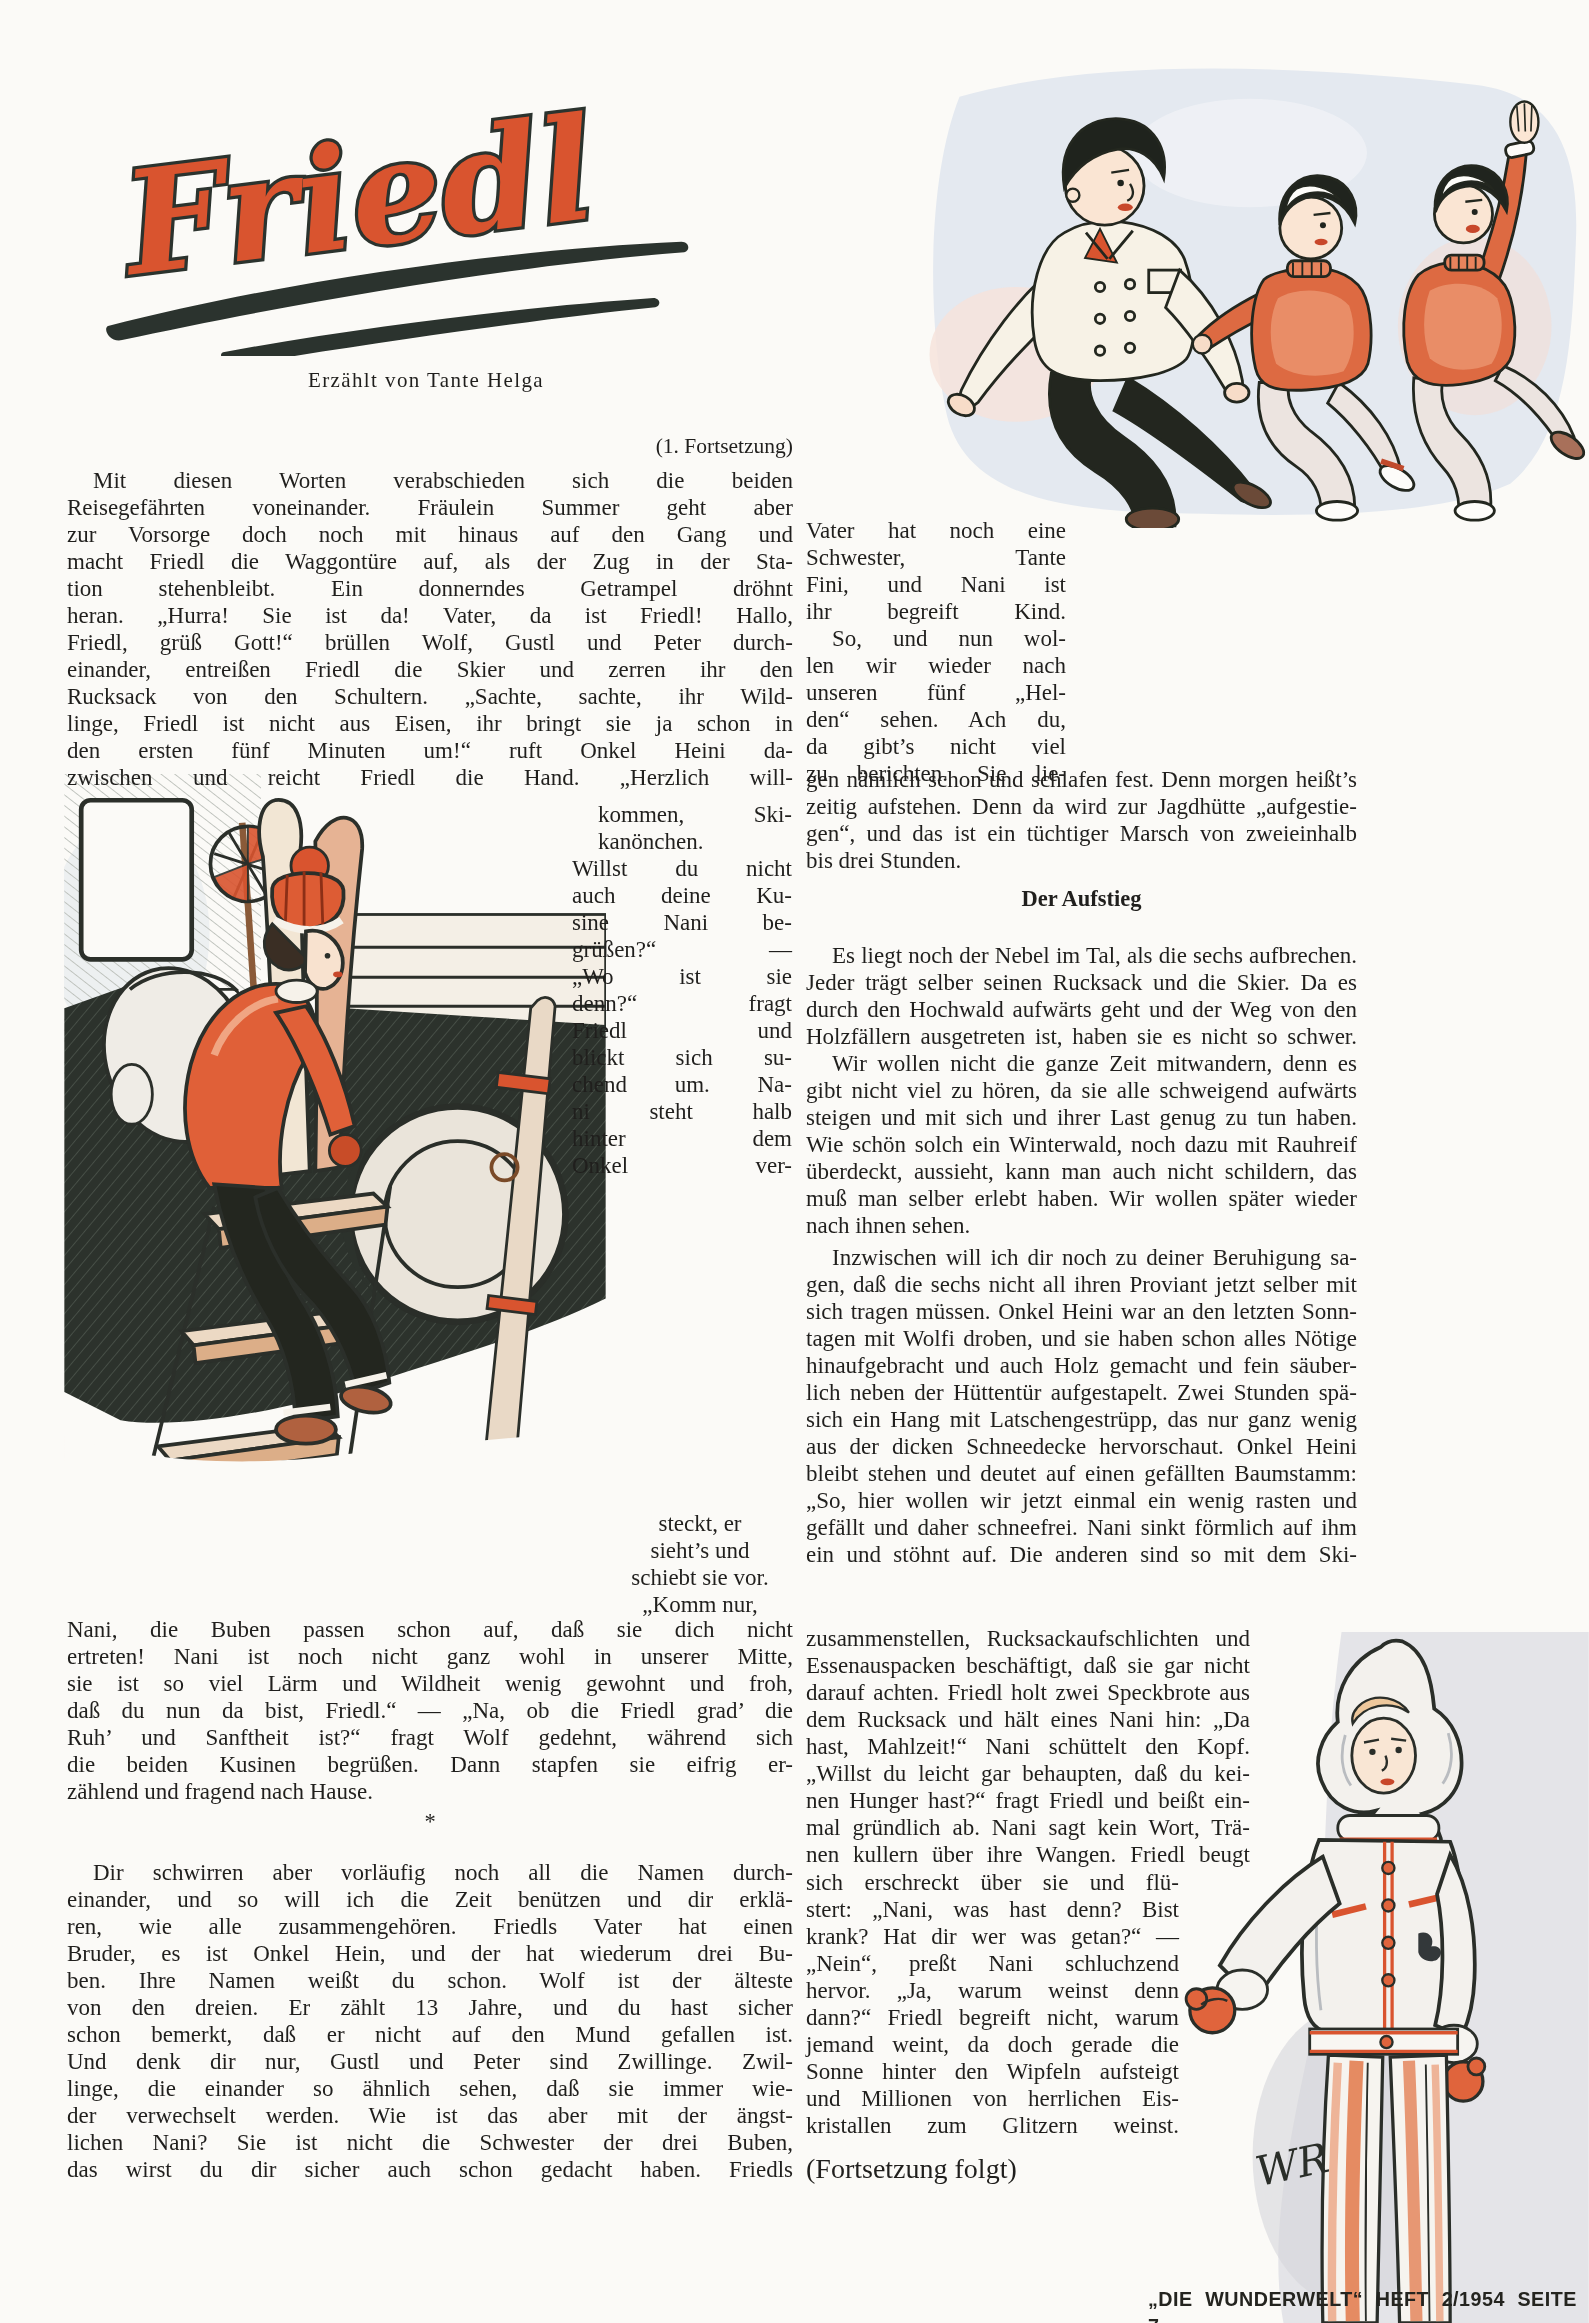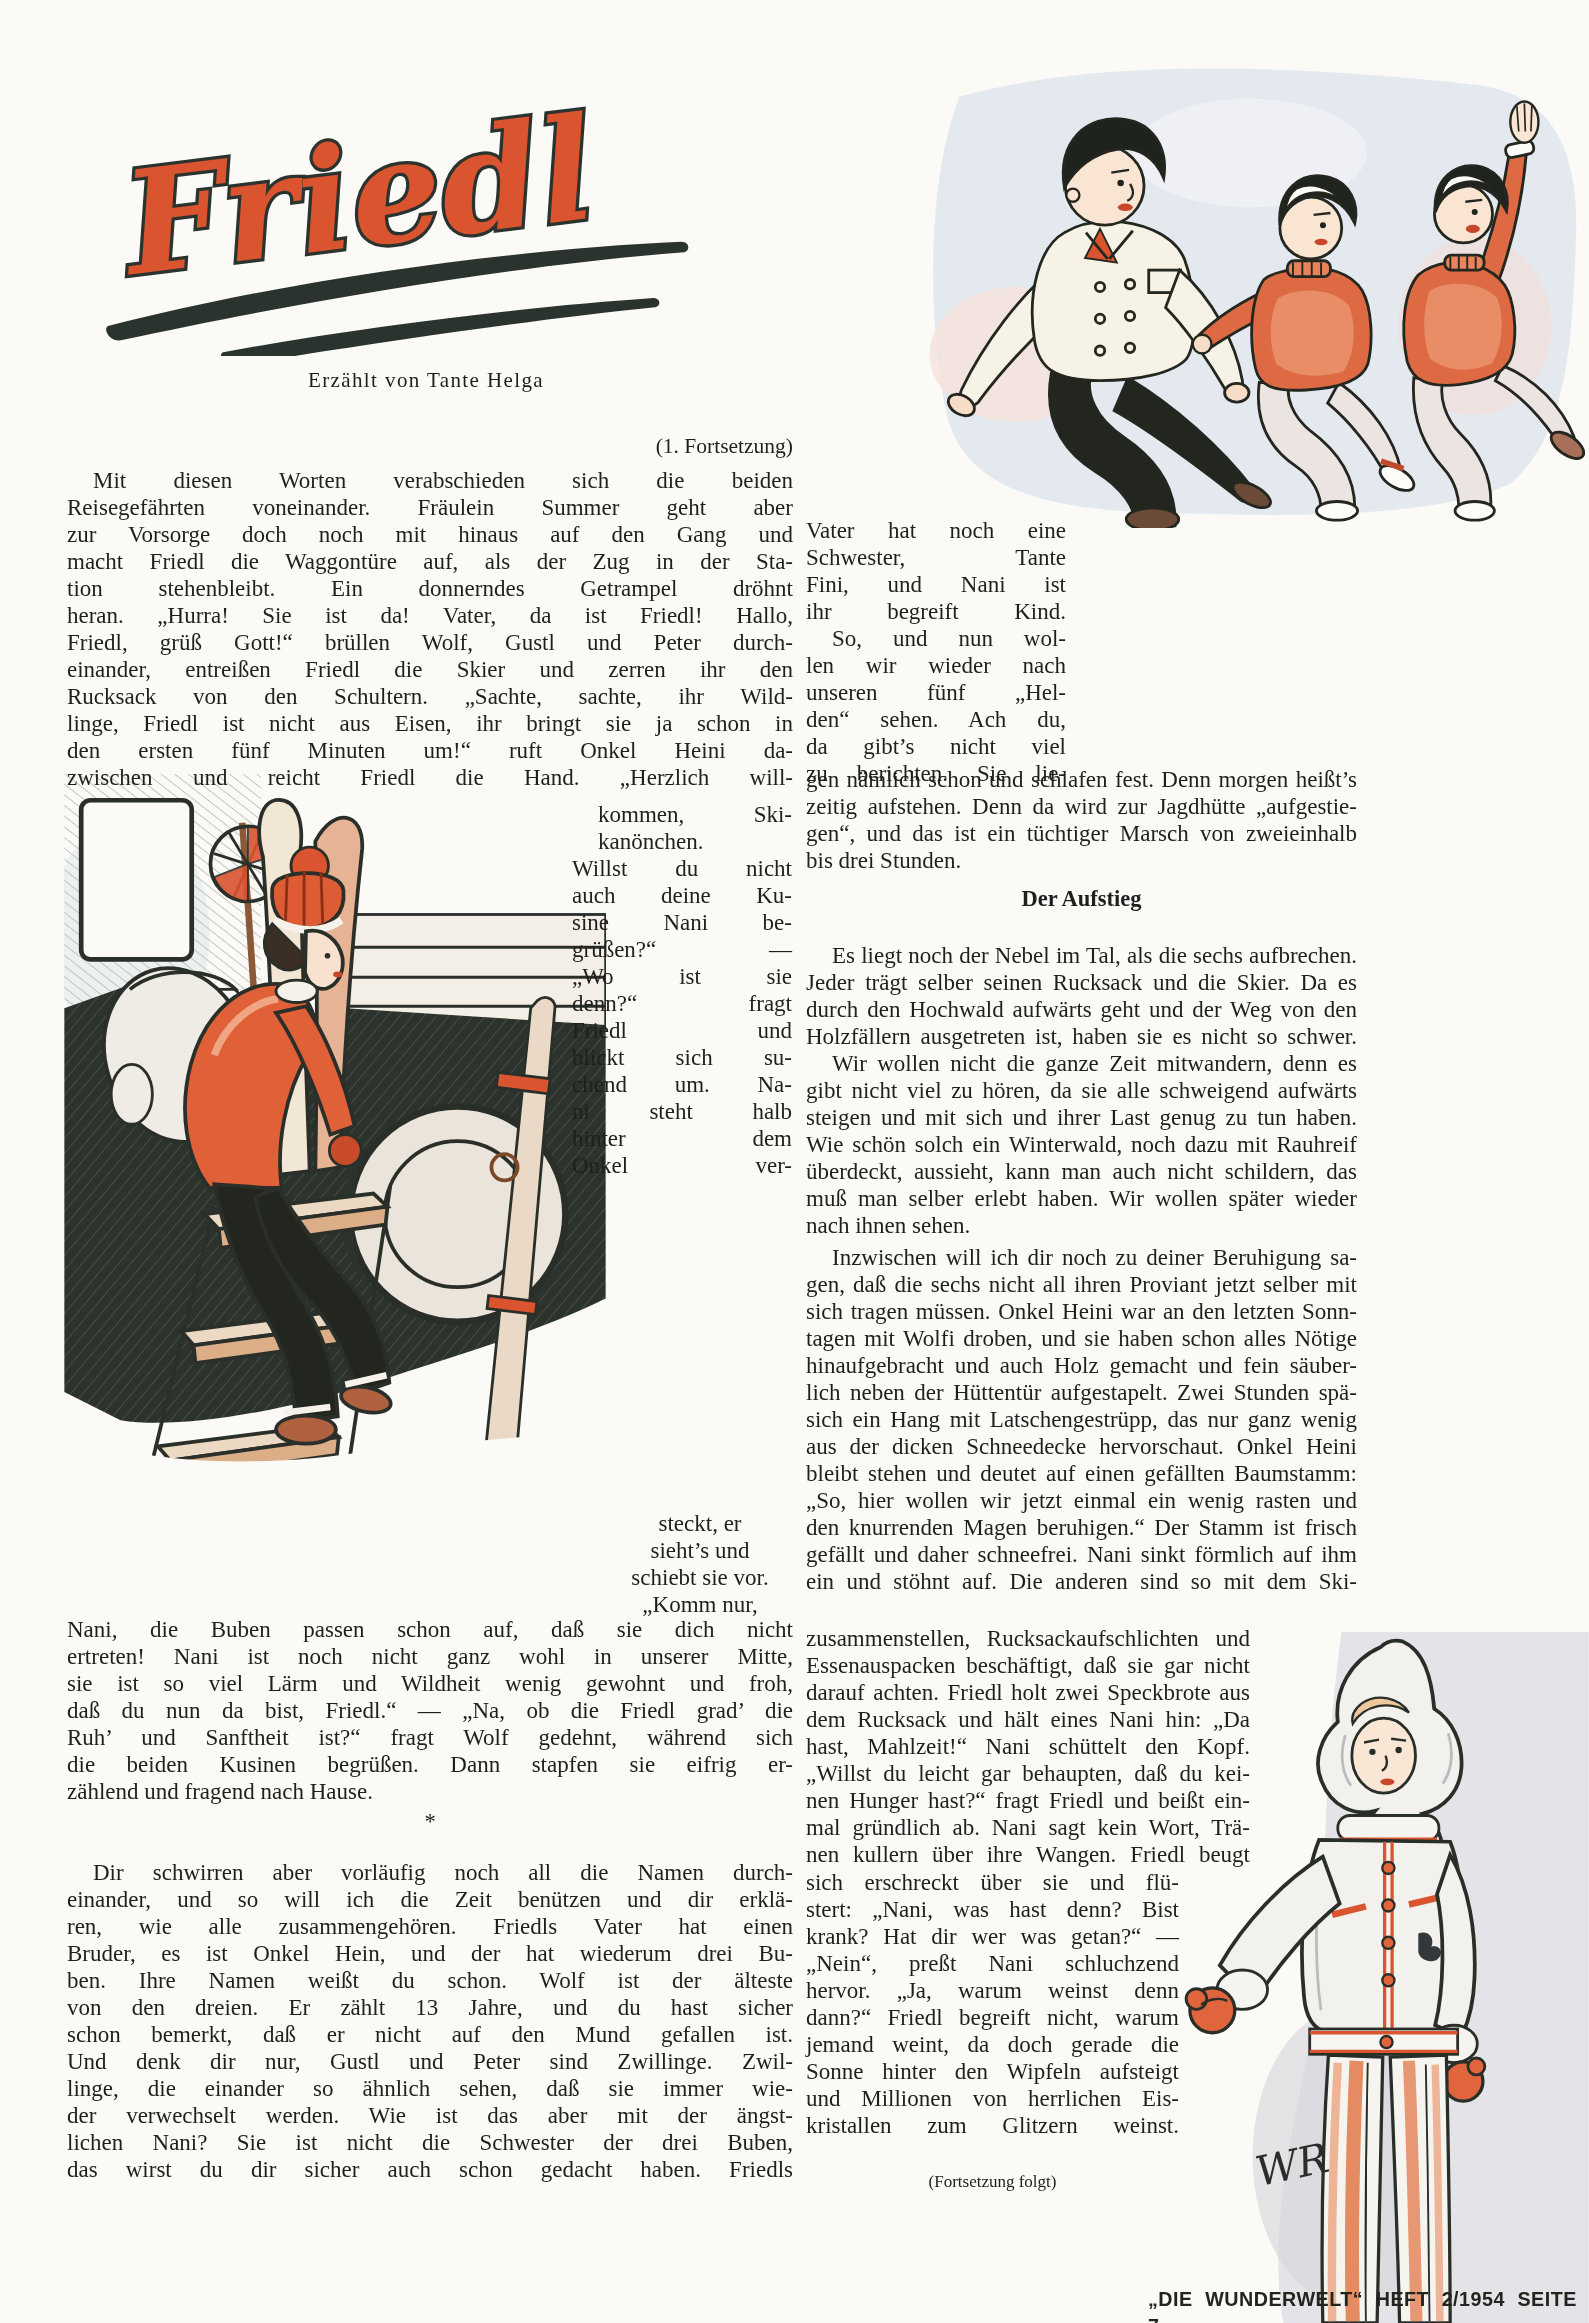--- a/index.html
+++ b/index.html
@@ -28,21 +28,21 @@
 
   .b-rbb { left:806px; top:495px;  width:260px;margin-top:22px; }
   .b-rf1 { left:806px; top:766px;  width:551px; }
   .b-rhead { left:806px; top:885px; width:551px; text-align:center;
              font-weight:bold; font-size:22.5px; }
   .b-rp1 { left:806px; top:942px; width:551px; }
   .b-rp2 { left:806px; top:1050px; width:551px; }
   .b-r3a { left:806px; top:1244px; width:551px; }
   .b-r3b { left:806px; top:1625px; width:444px; }
   .b-r3c { left:806px; top:1869px; width:373px; }
-  .b-fort { left:806px; top:2155px; width:373px; text-align:center; font-size:17px;margin-top:13px; }
+  .b-fort { left:806px; top:2155px; width:373px; text-align:left; font-size:28px; }
 
   .b-footer { left:1148px; top:2286px; width:431px;
               font-family:"Liberation Sans", sans-serif; font-weight:bold;
               font-size:19.7px; letter-spacing:0.5px; word-spacing:6.6px; color:#24241f; }
 
   .logo-svg  { left:56px;  top:66px; }
   .boys-svg  { left:819px; top:45px; }
   .train-svg { left:64px;  top:774px; }
   .nani-svg  { left:1154px; top:1632px; }
 </style>
@@ -308,21 +308,20 @@
       <div class="line ind">Inzwischen will ich dir noch zu deiner Beruhigung sa-</div>
       <div class="line">gen, daß die sechs nicht all ihren Proviant jetzt selber mit</div>
       <div class="line">sich tragen müssen. Onkel Heini war an den letzten Sonn-</div>
       <div class="line">tagen mit Wolfi droben, und sie haben schon alles Nötige</div>
       <div class="line">hinaufgebracht und auch Holz gemacht und fein säuber-</div>
       <div class="line">lich neben der Hüttentür aufgestapelt. Zwei Stunden spä-</div>
       <div class="line">sich ein Hang mit Latschengestrüpp, das nur ganz wenig</div>
       <div class="line">aus der dicken Schneedecke hervorschaut. Onkel Heini</div>
       <div class="line">bleibt stehen und deutet auf einen gefällten Baumstamm:</div>
       <div class="line">„So, hier wollen wir jetzt einmal ein wenig rasten und</div>
-      <div class="line">den knurrenden Magen beruhigen.“ Der Stamm ist frisch</div>
       <div class="line">gefällt und daher schneefrei. Nani sinkt förmlich auf ihm</div>
       <div class="line">ein und stöhnt auf. Die anderen sind so mit dem Ski-</div>
     </div>
   <div class="blk b-r3b">
       <div class="line">zusammenstellen, Rucksackaufschlichten und</div>
       <div class="line">Essenauspacken beschäftigt, daß sie gar nicht</div>
       <div class="line">darauf achten. Friedl holt zwei Speckbrote aus</div>
       <div class="line">dem Rucksack und hält eines Nani hin: „Da</div>
       <div class="line">hast, Mahlzeit!“ Nani schüttelt den Kopf.</div>
       <div class="line">„Willst du leicht gar behaupten, daß du kei-</div>

